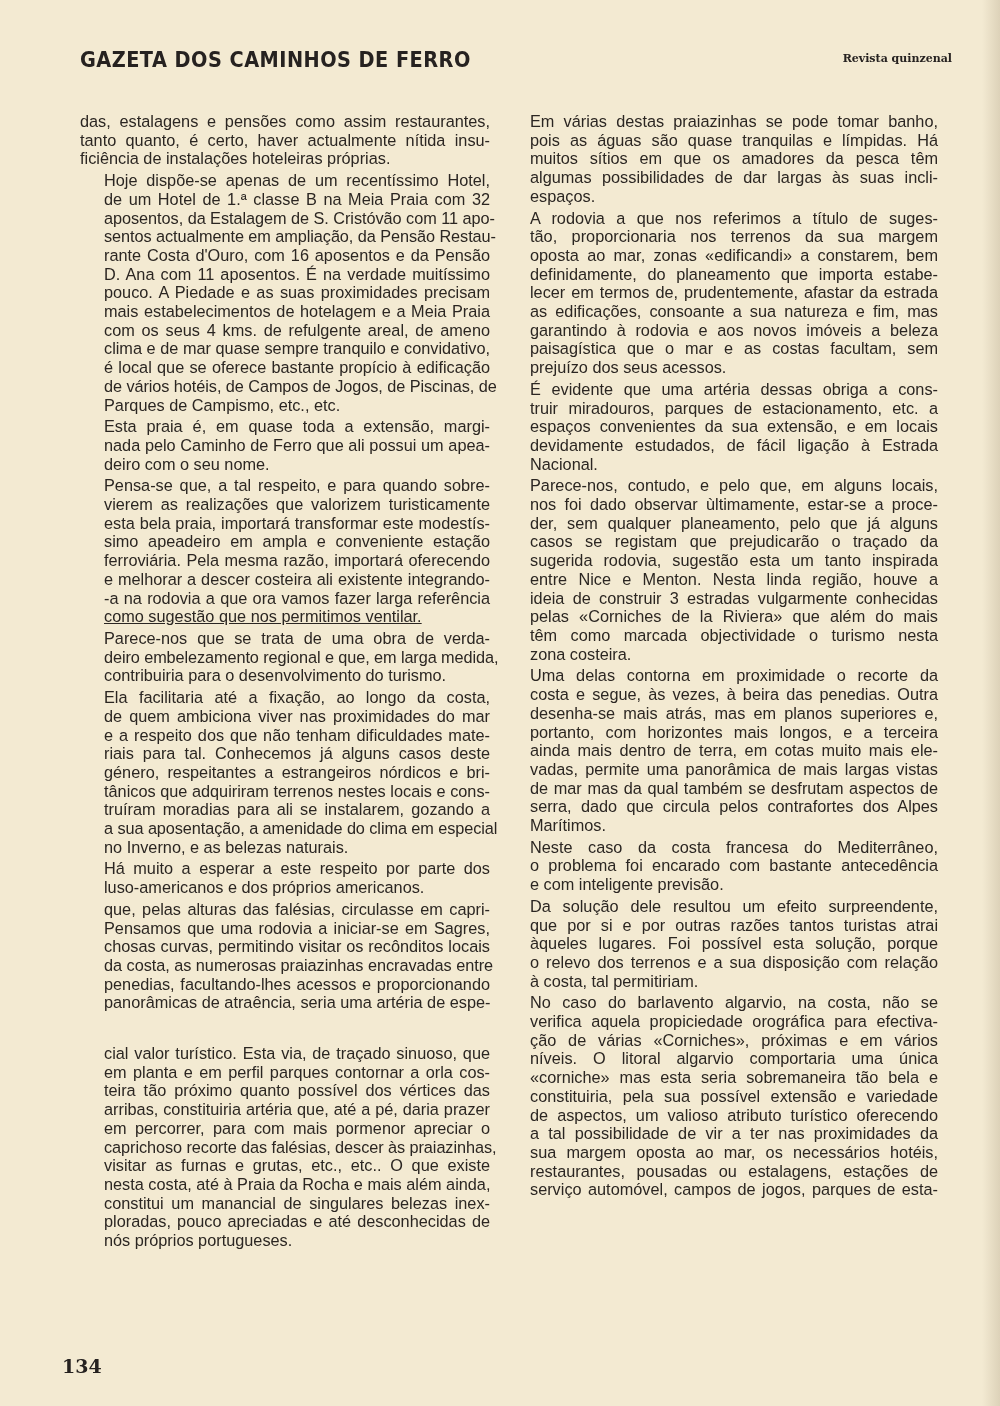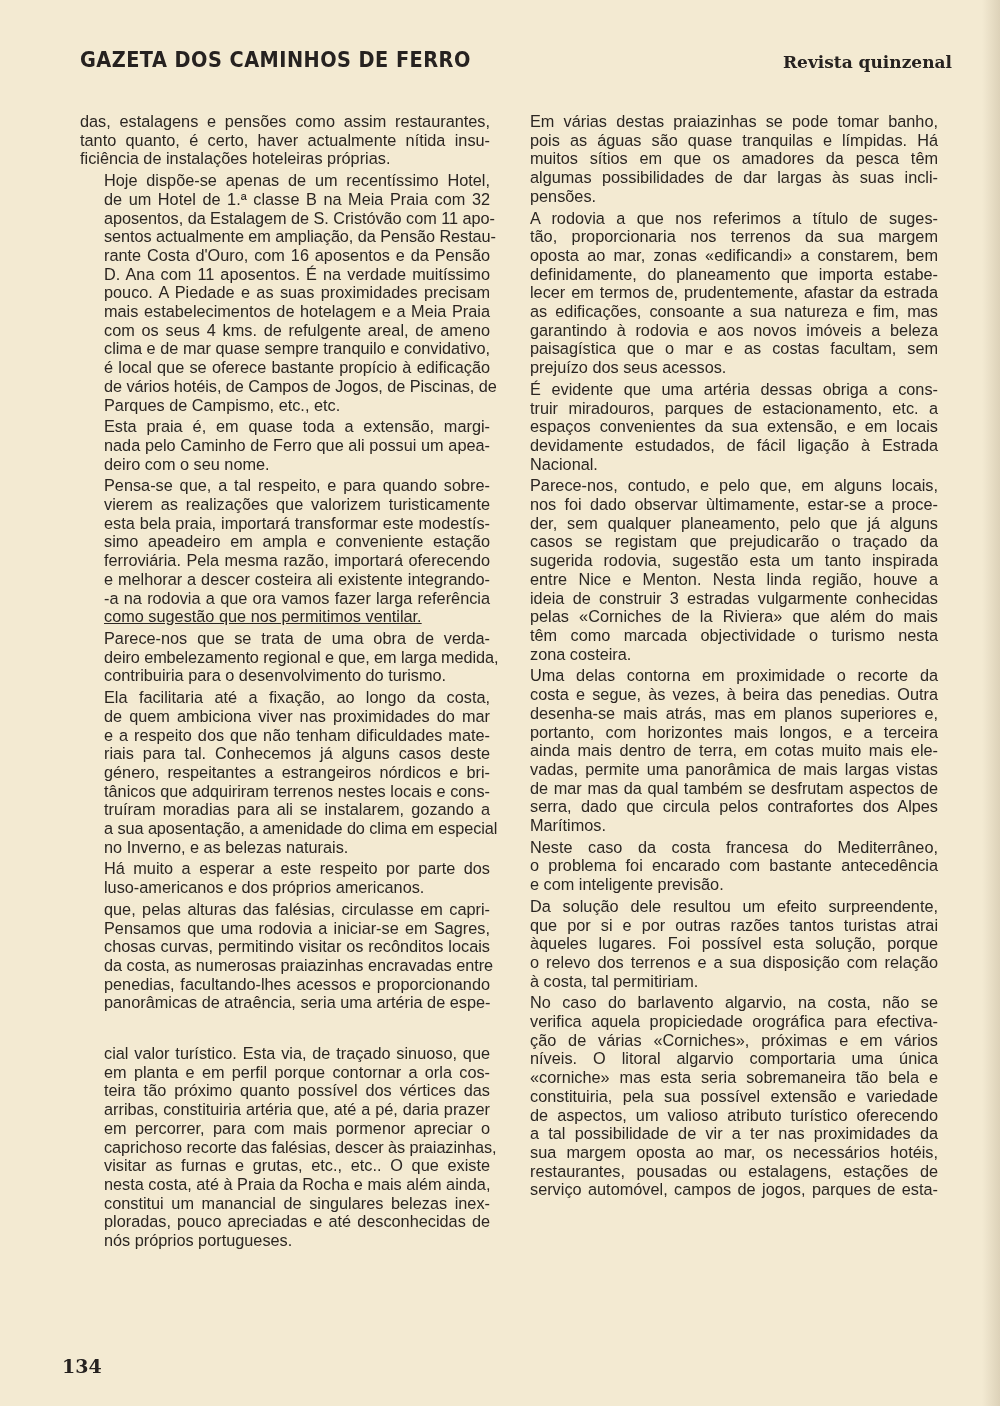--- a/index.html
+++ b/index.html
@@ -21,21 +21,21 @@
   .journal-title {
     position: absolute; left: 0; top: 4px;
     font-family: "DejaVu Sans", sans-serif;
     font-weight: bold; font-size: 21px; letter-spacing: 0.5px;
     color: #262220;
     transform: scaleX(0.92); transform-origin: left;
   }
   .journal-subtitle {
     position: absolute; right: 0; top: 8px;
     font-family: "DejaVu Serif", serif;
-    font-weight: bold; font-size: 17px;
+    font-weight: bold; font-size: 11px;
     color: #262220;
   }
   .column {
     position: absolute; top: 112px; width: 410px;
     font-size: 16.3px; line-height: 18.7px;
     text-align: justify;
   }
   .col-left { left: 80px; }
   .col-right { left: 506px; width: 432px; }
   .column p { margin: 0; text-indent: 0; }
@@ -116,39 +116,39 @@
       <span class="line last" style="white-space: nowrap;">luso-americanos e dos próprios americanos.</span>
     </p>
     <p class="indent gap">
       <span class="line" style="white-space: nowrap;">que, pelas alturas das falésias, circulasse em capri-</span>
       <span class="line" style="white-space: nowrap;">Pensamos que uma rodovia a iniciar-se em Sagres,</span>
       <span class="line" style="white-space: nowrap;">chosas curvas, permitindo visitar os recônditos locais</span>
       <span class="line" style="white-space: nowrap; letter-spacing: -0.0361446px;">da costa, as numerosas praiazinhas encravadas entre</span>
       <span class="line" style="white-space: nowrap;">penedias, facultando-lhes acessos e proporcionando</span>
       <span class="line" style="white-space: nowrap;">panorâmicas de atraência, seria uma artéria de espe-</span>
       <span class="line" style="white-space: nowrap; margin-top: 32px;">cial valor turístico. Esta via, de traçado sinuoso, que</span>
-      <span class="line" style="white-space: nowrap;">em planta e em perfil porque contornar a orla cos-</span>
+      <span class="line" style="white-space: nowrap;">em planta e em perfil parques contornar a orla cos-</span>
       <span class="line" style="white-space: nowrap;">teira tão próximo quanto possível dos vértices das</span>
       <span class="line" style="white-space: nowrap;">arribas, constituiria artéria que, até a pé, daria prazer</span>
       <span class="line" style="white-space: nowrap;">em percorrer, para com mais pormenor apreciar o</span>
       <span class="line" style="white-space: nowrap; letter-spacing: -0.0714286px;">caprichoso recorte das falésias, descer às praiazinhas,</span>
       <span class="line" style="white-space: nowrap;">visitar as furnas e grutas, etc., etc.. O que existe</span>
       <span class="line" style="white-space: nowrap;">nesta costa, até à Praia da Rocha e mais além ainda,</span>
       <span class="line" style="white-space: nowrap;">constitui um manancial de singulares belezas inex-</span>
       <span class="line" style="white-space: nowrap;">ploradas, pouco apreciadas e até desconhecidas de</span>
       <span class="line last" style="white-space: nowrap;">nós próprios portugueses.</span>
     </p>
   </article>
 <article class="column col-right" id="col-right">
     <p class="indent">
       <span class="line" style="white-space: nowrap;">Em várias destas praiazinhas se pode tomar banho,</span>
       <span class="line" style="white-space: nowrap;">pois as águas são quase tranquilas e límpidas. Há</span>
       <span class="line" style="white-space: nowrap;">muitos sítios em que os amadores da pesca têm</span>
       <span class="line" style="white-space: nowrap;">algumas possibilidades de dar largas às suas incli-</span>
-      <span class="line last" style="white-space: nowrap;">pensões.</span>
+      <span class="line last" style="white-space: nowrap;">espaços.</span>
     </p>
     <p class="indent gap">
       <span class="line" style="white-space: nowrap;">A rodovia a que nos referimos a título de suges-</span>
       <span class="line" style="white-space: nowrap;">tão, proporcionaria nos terrenos da sua margem</span>
       <span class="line" style="white-space: nowrap;">oposta ao mar, zonas «edificandi» a constarem, bem</span>
       <span class="line" style="white-space: nowrap;">definidamente, do planeamento que importa estabe-</span>
       <span class="line" style="white-space: nowrap;">lecer em termos de, prudentemente, afastar da estrada</span>
       <span class="line" style="white-space: nowrap;">as edificações, consoante a sua natureza e fim, mas</span>
       <span class="line" style="white-space: nowrap;">garantindo à rodovia e aos novos imóveis a beleza</span>
       <span class="line" style="white-space: nowrap;">paisagística que o mar e as costas facultam, sem</span>

